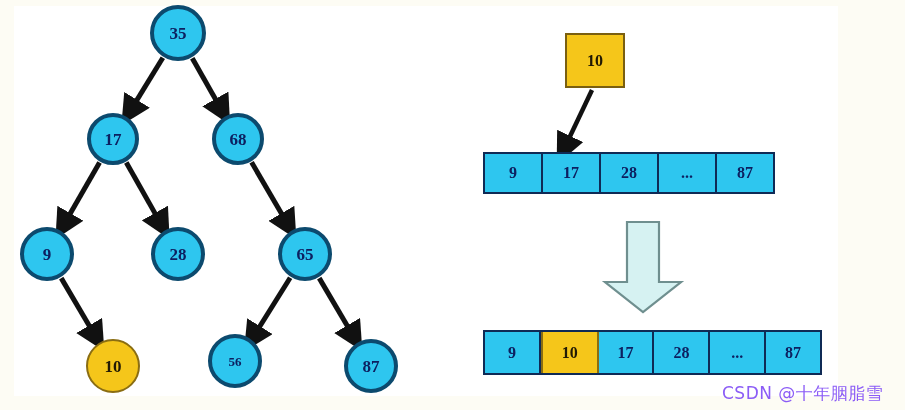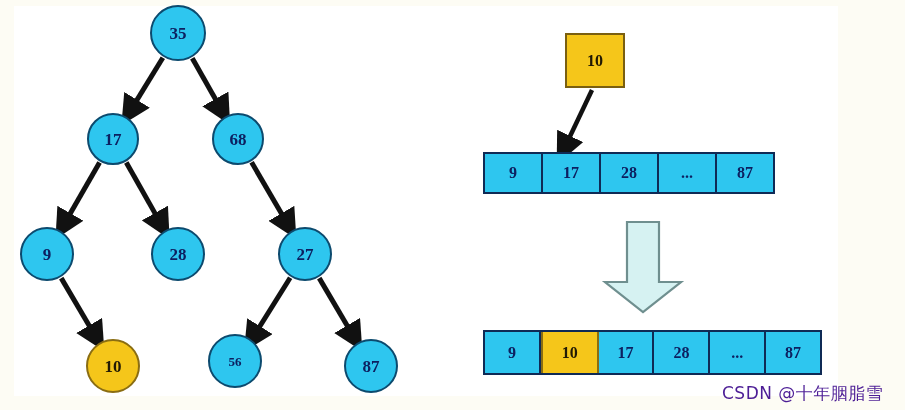--- a/index.html
+++ b/index.html
@@ -39,21 +39,21 @@
     border-radius: 50%;
     display: flex;
     align-items: center;
     justify-content: center;
     box-sizing: border-box;
     font-weight: bold;
     line-height: 1;
   }
   .node.blue {
     background: #2ec6ef;
-    border: 2px solid #0c4a6e;
+    border: 4px solid #0c4a6e;
     color: #0d2060;
   }
   .node.gold {
     background: #f5c61a;
     border: 2px solid #8a6d12;
     color: #221a05;
   }
   
   .array {
     position: absolute;
@@ -87,21 +87,21 @@
     border: 2px solid #7a5f10;
     display: flex;
     align-items: center;
     justify-content: center;
     font-weight: bold;
     color: #201803;
   }
   
   .watermark {
     position: absolute;
-    color: #4c1d95;
+    color: #8b5cf6;
     font-family: "DejaVu Sans", "Liberation Sans", sans-serif;
     font-size: 17px;
     white-space: nowrap;
     letter-spacing: 0.5px;
   }
 </style>
 </head>
 <body>
 
 <div id="screenshot">
@@ -134,21 +134,21 @@
       <div class="node blue" style="left: 212px; top: 113px; width: 52px; height: 52px; font-size: 17px;">
         <span>68</span>
       </div>
       <div class="node blue" style="left: 20px; top: 227px; width: 54px; height: 54px; font-size: 17px;">
         <span>9</span>
       </div>
       <div class="node blue" style="left: 151px; top: 227px; width: 54px; height: 54px; font-size: 17px;">
         <span>28</span>
       </div>
       <div class="node blue" style="left: 278px; top: 227px; width: 54px; height: 54px; font-size: 17px;">
-        <span>27</span>
+        <span>65</span>
       </div>
       <div class="node gold" style="left: 86px; top: 339px; width: 54px; height: 54px; font-size: 17px;">
         <span>10</span>
       </div>
       <div class="node blue" style="left: 208px; top: 334px; width: 54px; height: 54px; font-size: 13px;">
         <span>56</span>
       </div>
       <div class="node blue" style="left: 344px; top: 339px; width: 54px; height: 54px; font-size: 17px;">
         <span>87</span>
       </div>

